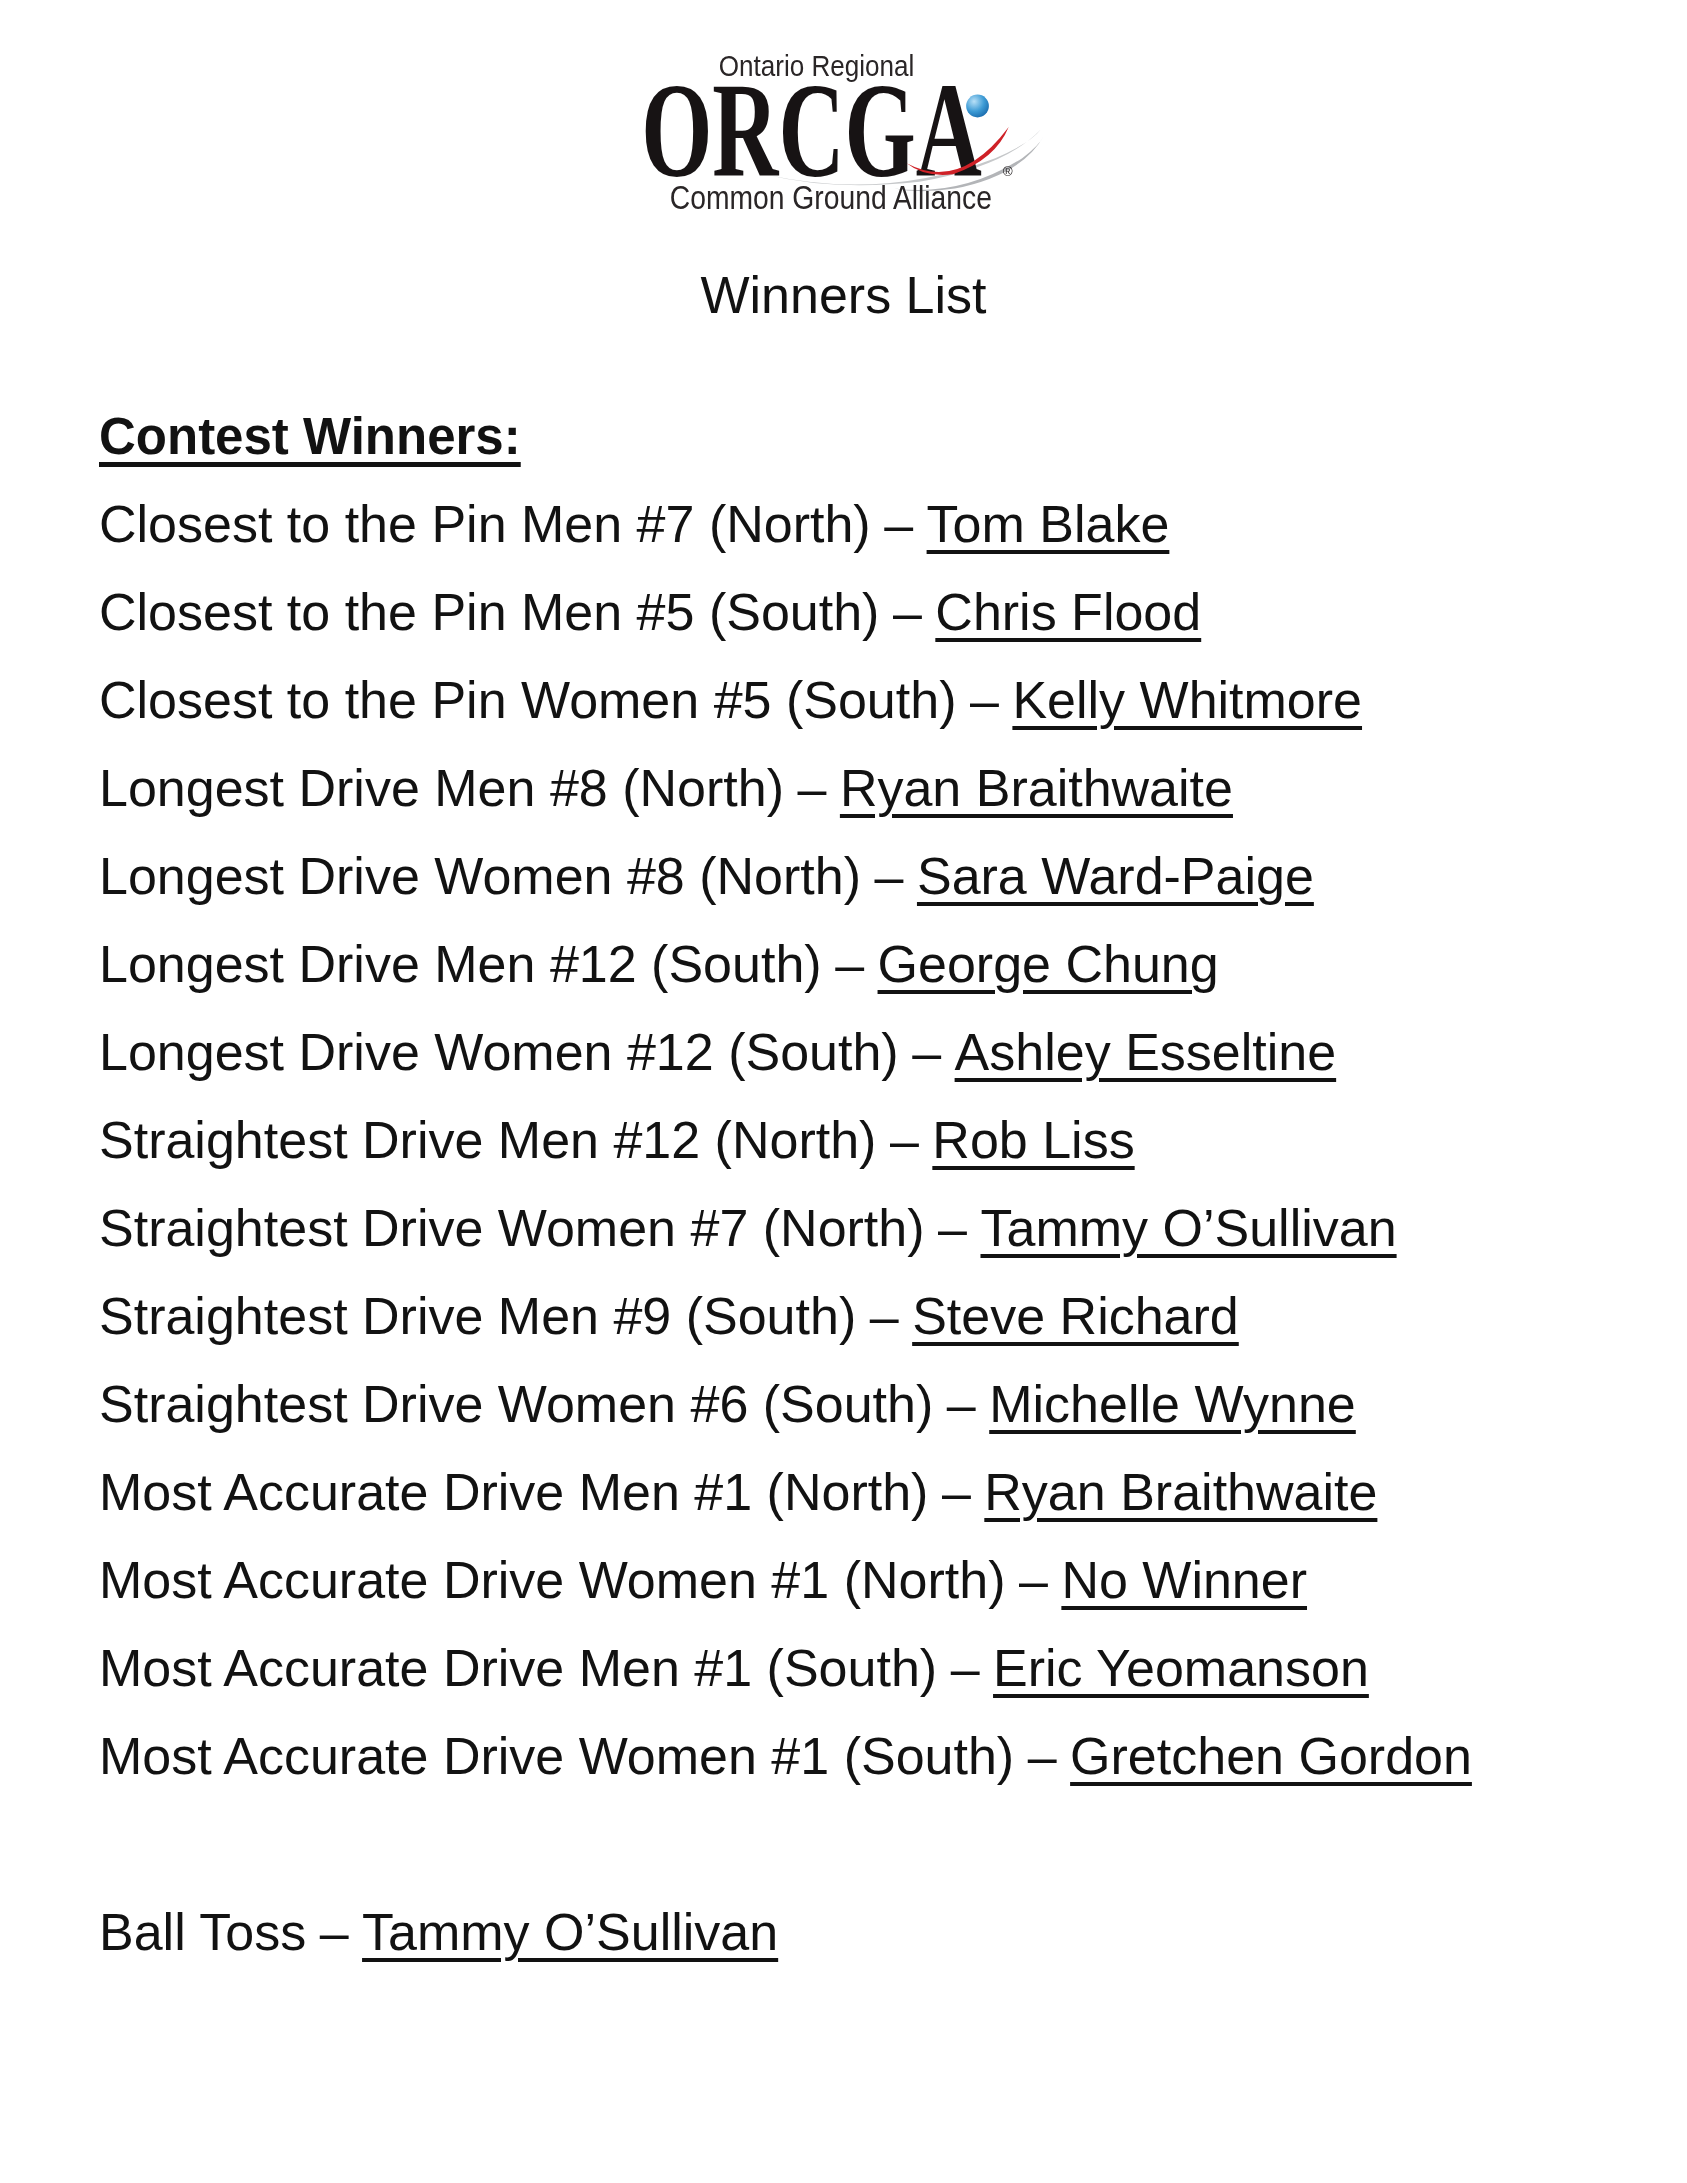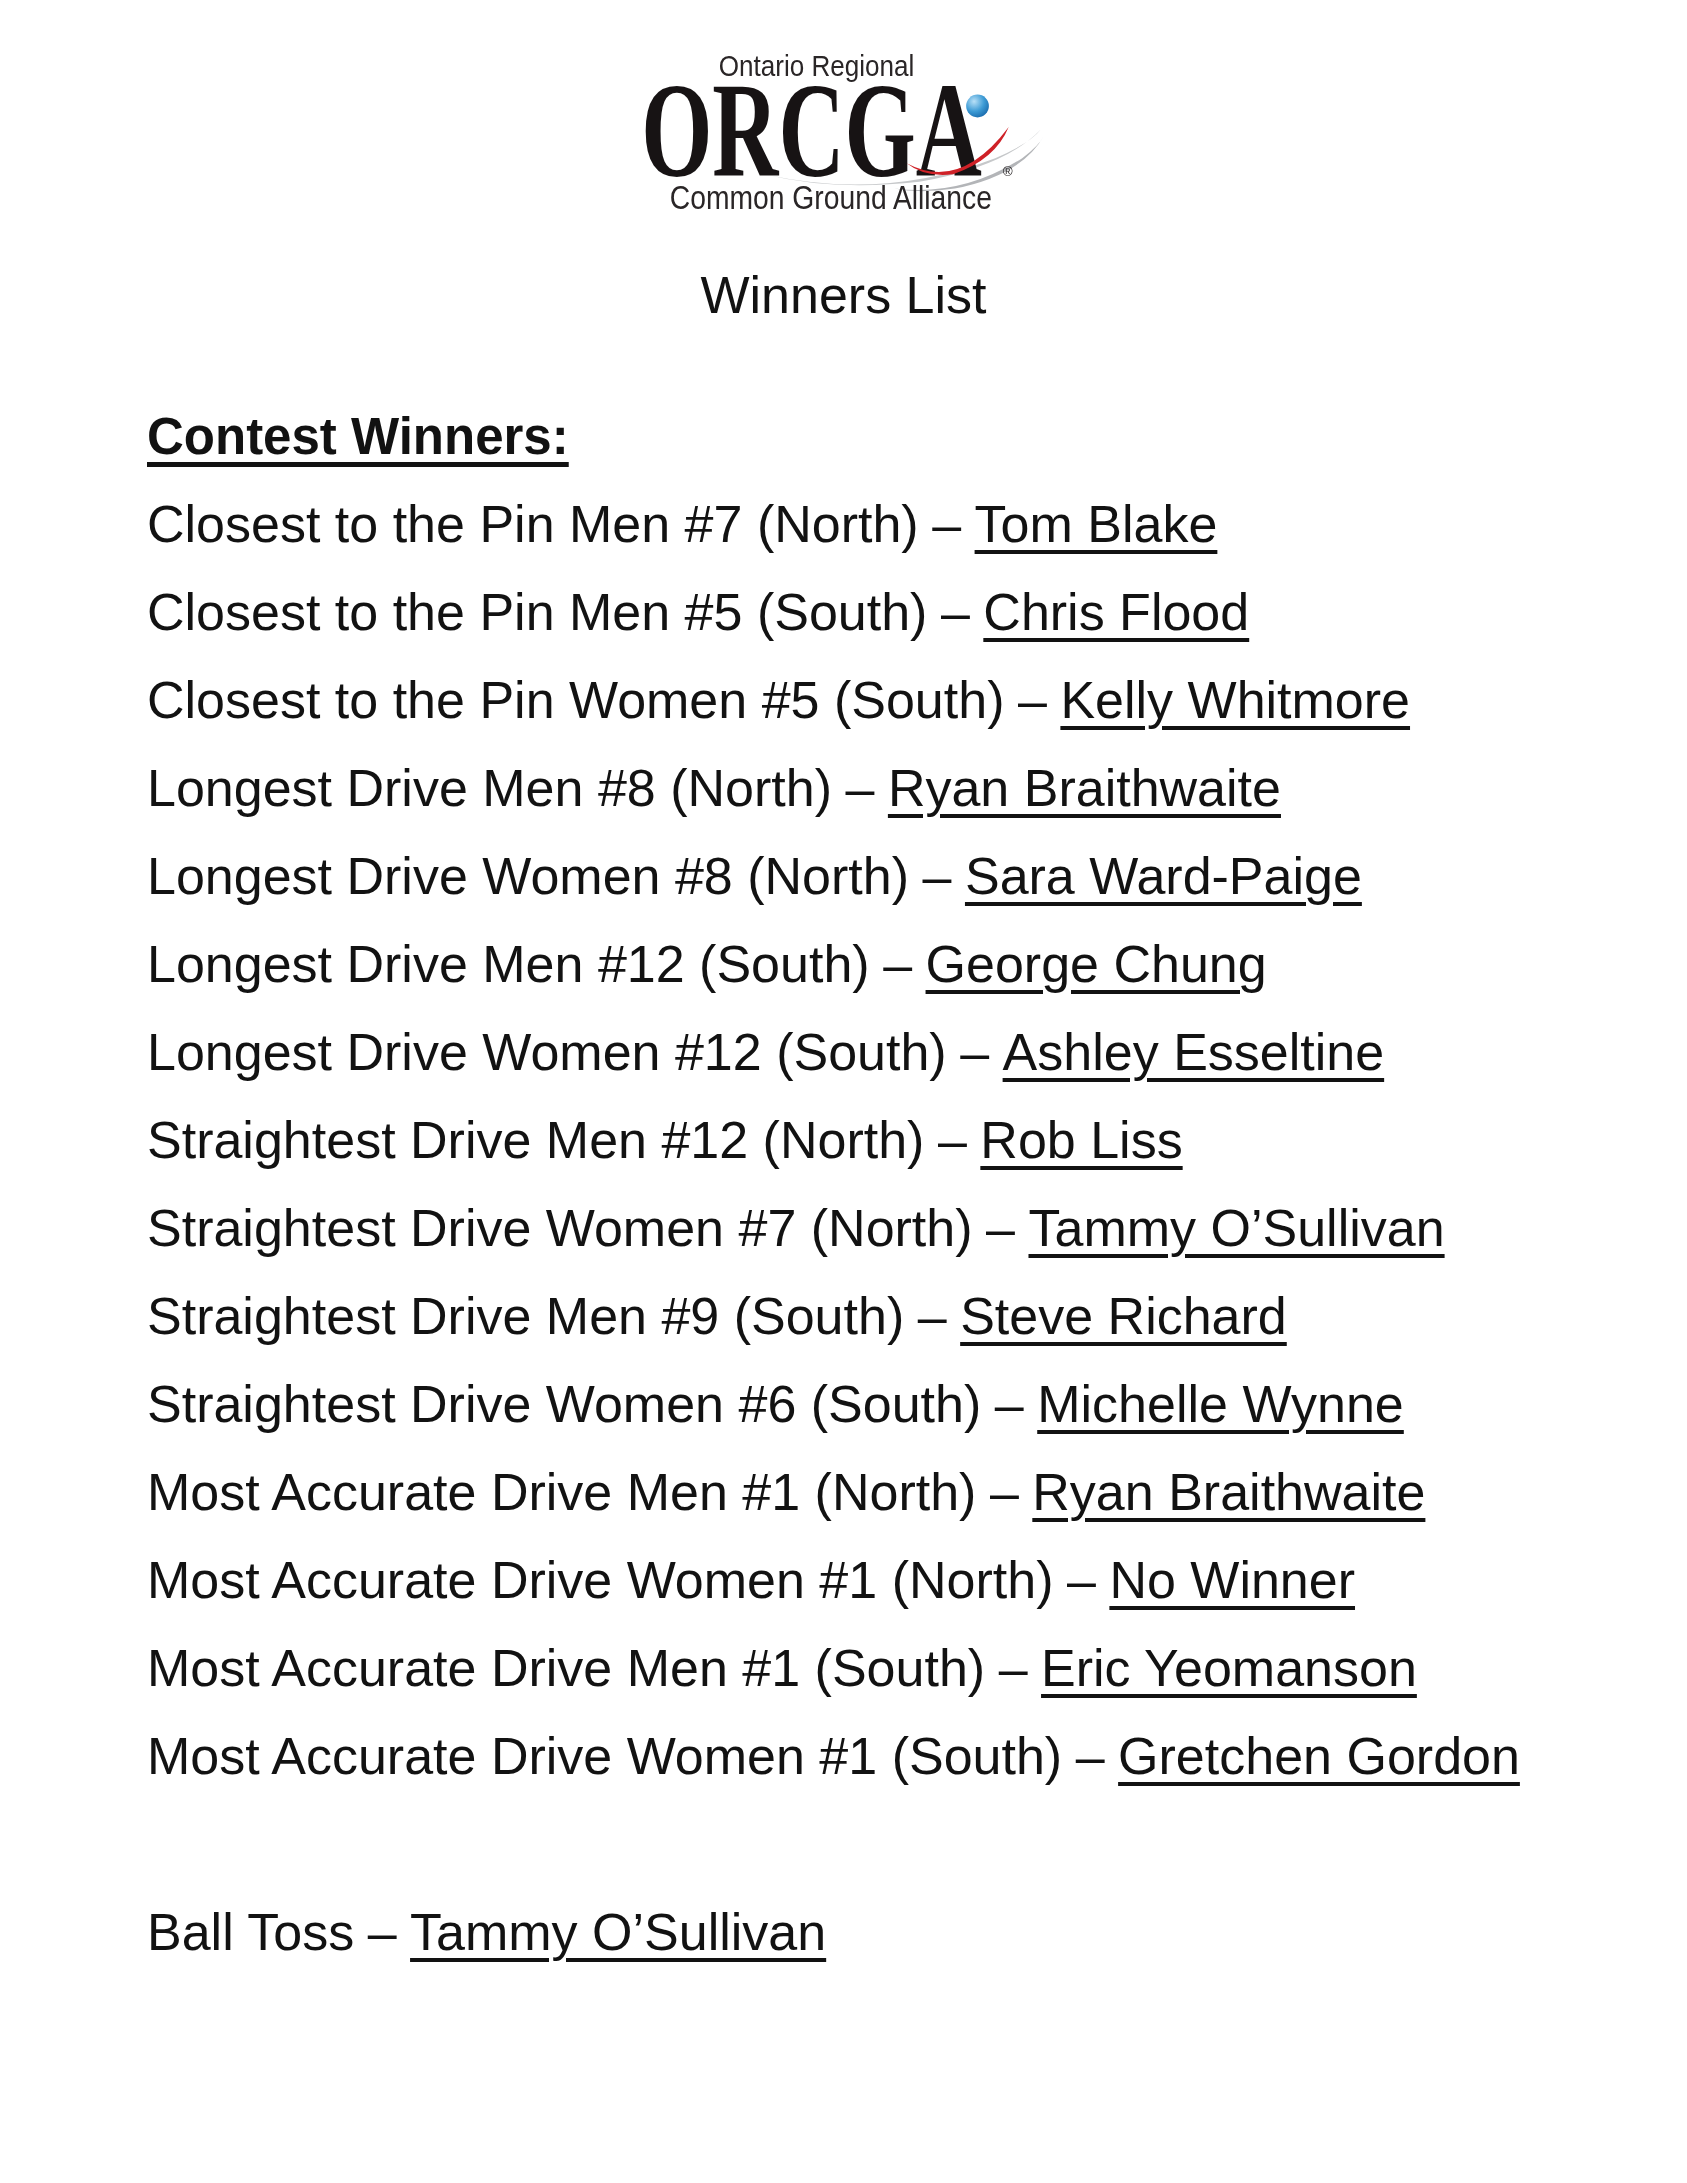--- a/index.html
+++ b/index.html
@@ -42,21 +42,20 @@
     top: 392px;
     left: 99px;
     right: 34px;
     font-size: 52px;
     color: #121212;
   }
   .line {
     height: 88px;
     line-height: 88px;
     white-space: nowrap;
-    margin-left: 48px;
   }
   .heading-text {
     font-weight: bold;
     font-size: 51px;
     text-decoration: underline;
     text-decoration-thickness: 5px;
     text-underline-offset: 7.6px;
   }
   .dash { margin: 0 13.5px; }
   .name {

